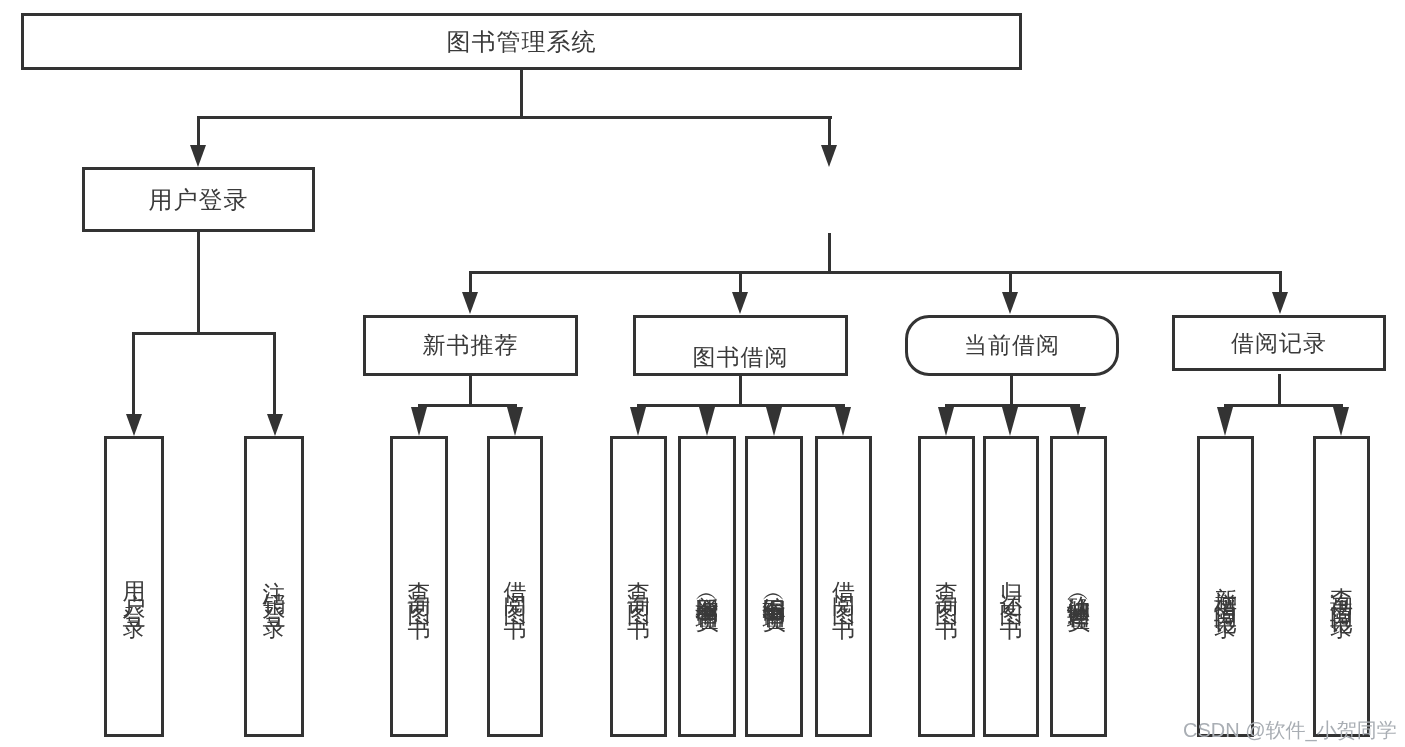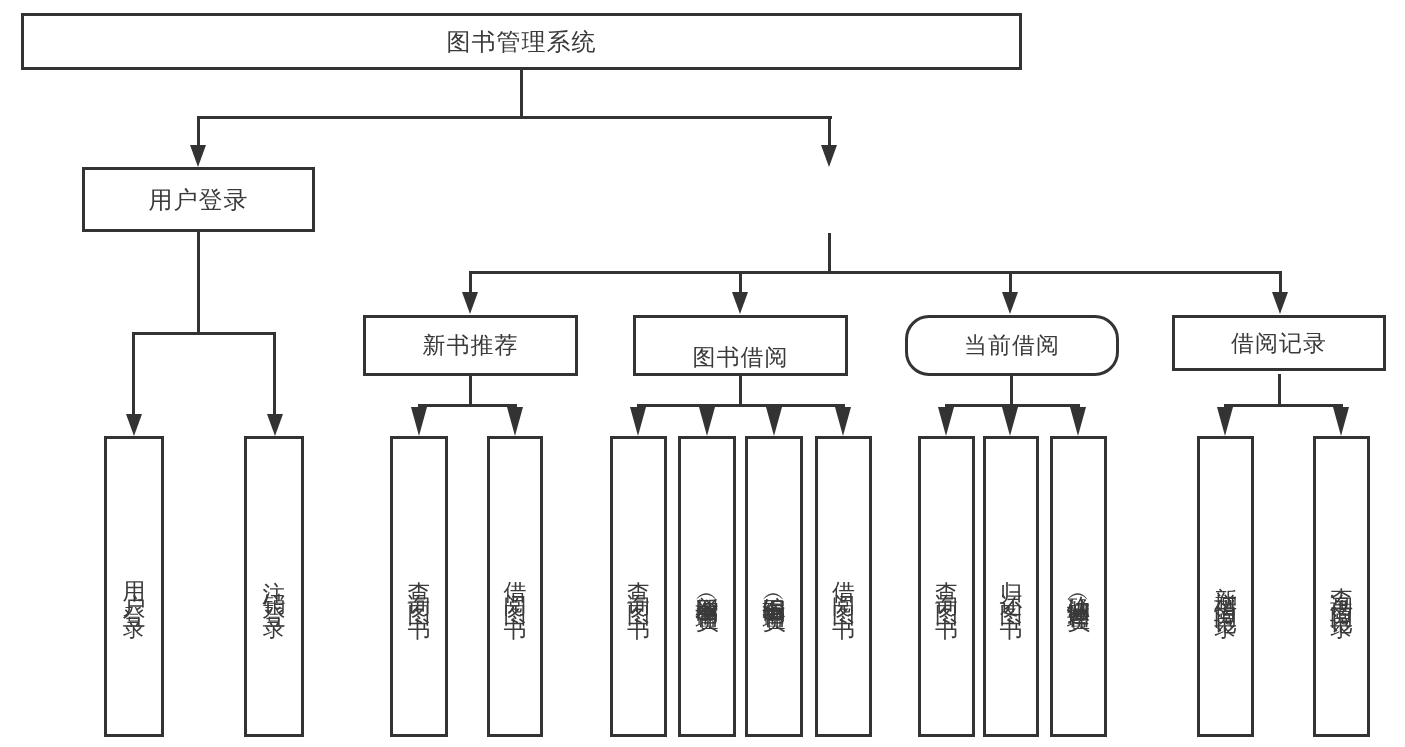--- a/index.html
+++ b/index.html
@@ -149,14 +149,15 @@
     <span class="vs9">确认归还（管理员）</span>
   </div>
 
   <div class="tbox" style="left:1197px;width:57px;">
     <span class="vs6">新增借阅记录</span>
   </div>
   <div class="tbox" style="left:1313px;width:57px;">
     <span class="vs6">查询借阅记录</span>
   </div>
 
+  <div id="watermark">CSDN @软件_小贺同学</div>
 
 </div>
 
 </body></html>

